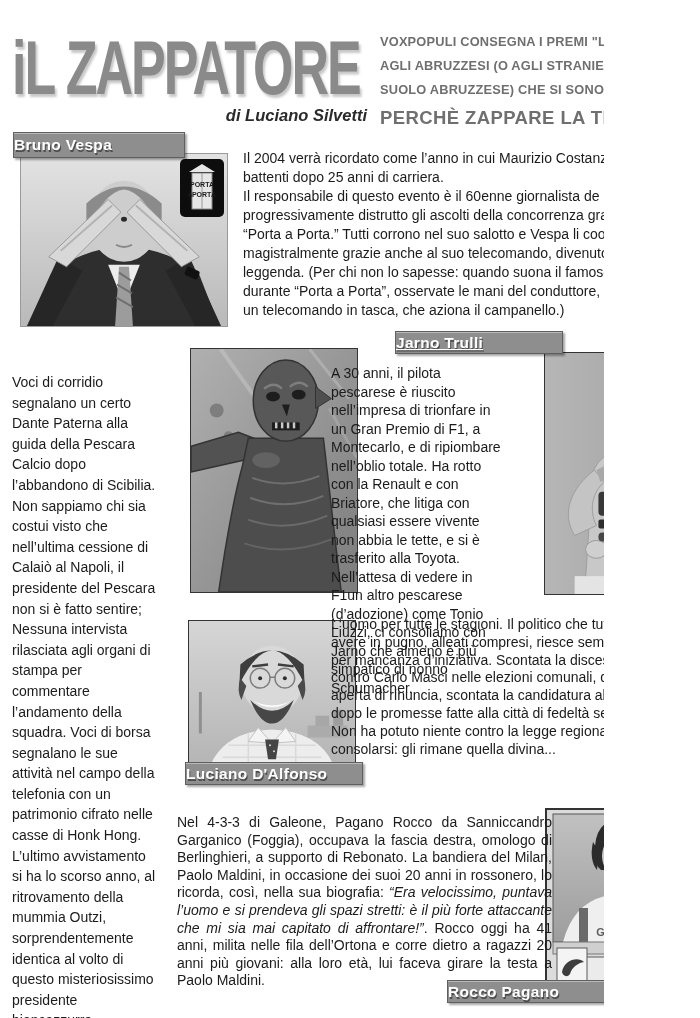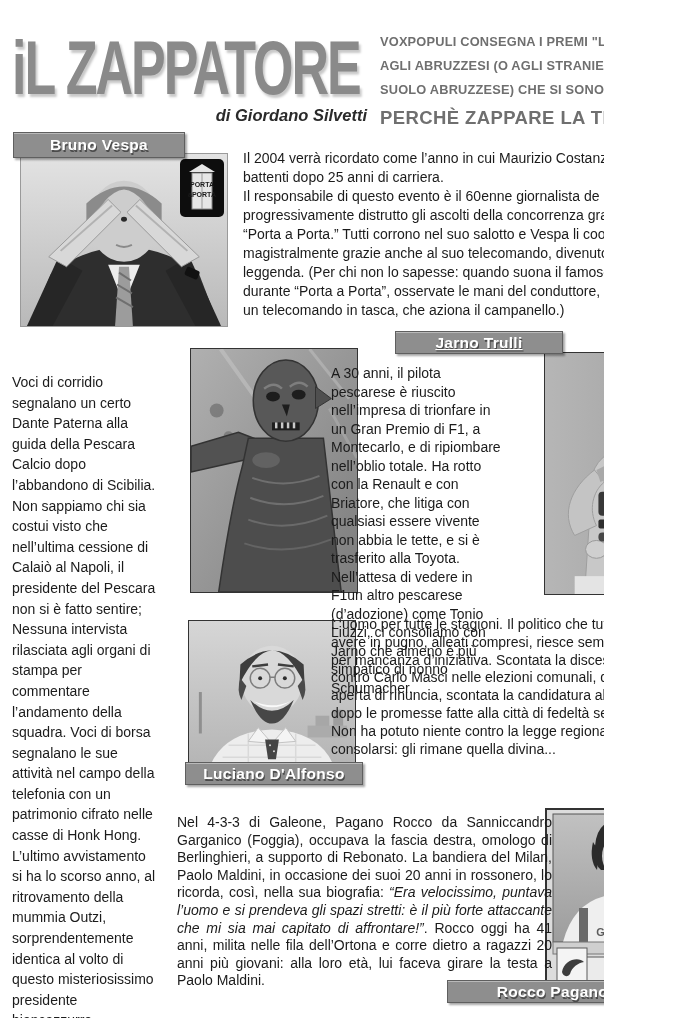--- a/index.html
+++ b/index.html
@@ -35,21 +35,21 @@
   .tagline .tag-big{font-size:18.5px;line-height:26px;margin-top:3px;letter-spacing:.4px;white-space:nowrap;}
 
   
   .sec-label{
     position:absolute;z-index:5;
     background:var(--label-bg);
     border:1px solid #5f5f5f;
     box-shadow:inset 0 1px 0 #b9b9b9,1.5px 2px 2px rgba(0,0,0,.35);
     color:var(--label-text);font-weight:bold;font-size:15.5px;
     text-align:center;letter-spacing:.3px;
-    display:flex;align-items:center;justify-content:center;
+    display:flex;align-items:center;justify-content:flex-start;
   }
   .sec-label span{text-shadow:1px 1.5px 0 #4c4c4c;}
 
   
   .photo{position:absolute;z-index:1;overflow:hidden;}
   .photo svg{display:block;width:100%;height:100%;}
   .ph-border{border:1px solid #333;margin-left:38px;}
   .ph-soft{border:1px solid #9a9a9a;}
 
   .porta-logo{position:absolute;top:5px;right:3px;width:44px;height:58px;z-index:3;}
@@ -66,21 +66,21 @@
   
   .sticker{position:absolute;left:545px;top:808px;width:149px;height:182px;z-index:1;}
   .sticker svg{display:block;width:100%;height:100%;}
 </style>
 </head>
 <body>
 
 <div class="page">
 
   <div class="title">iL ZAPPATORE</div>
-  <div class="byline">di Giordano Silvetti</div>
+  <div class="byline">di Luciano Silvetti</div>
   <div class="tagline">
     <div class="tag-line">VOXPOPULI CONSEGNA I PREMI "LO ZAPPATORE",</div>
     <div class="tag-line">AGLI ABRUZZESI (O AGLI STRANIERI OPERANTI SUL</div>
     <div class="tag-line">SUOLO ABRUZZESE) CHE SI SONO DISTINTI NEL 2004:</div>
     <div class="tag-big">PERCHÈ ZAPPARE LA TERRA E' UN'ARTE!</div>
   </div>
 
   <div class="sec-label" style="left:13px;top:132px;width:172px;height:26px;">
     <span>Bruno Vespa</span>
   </div>

